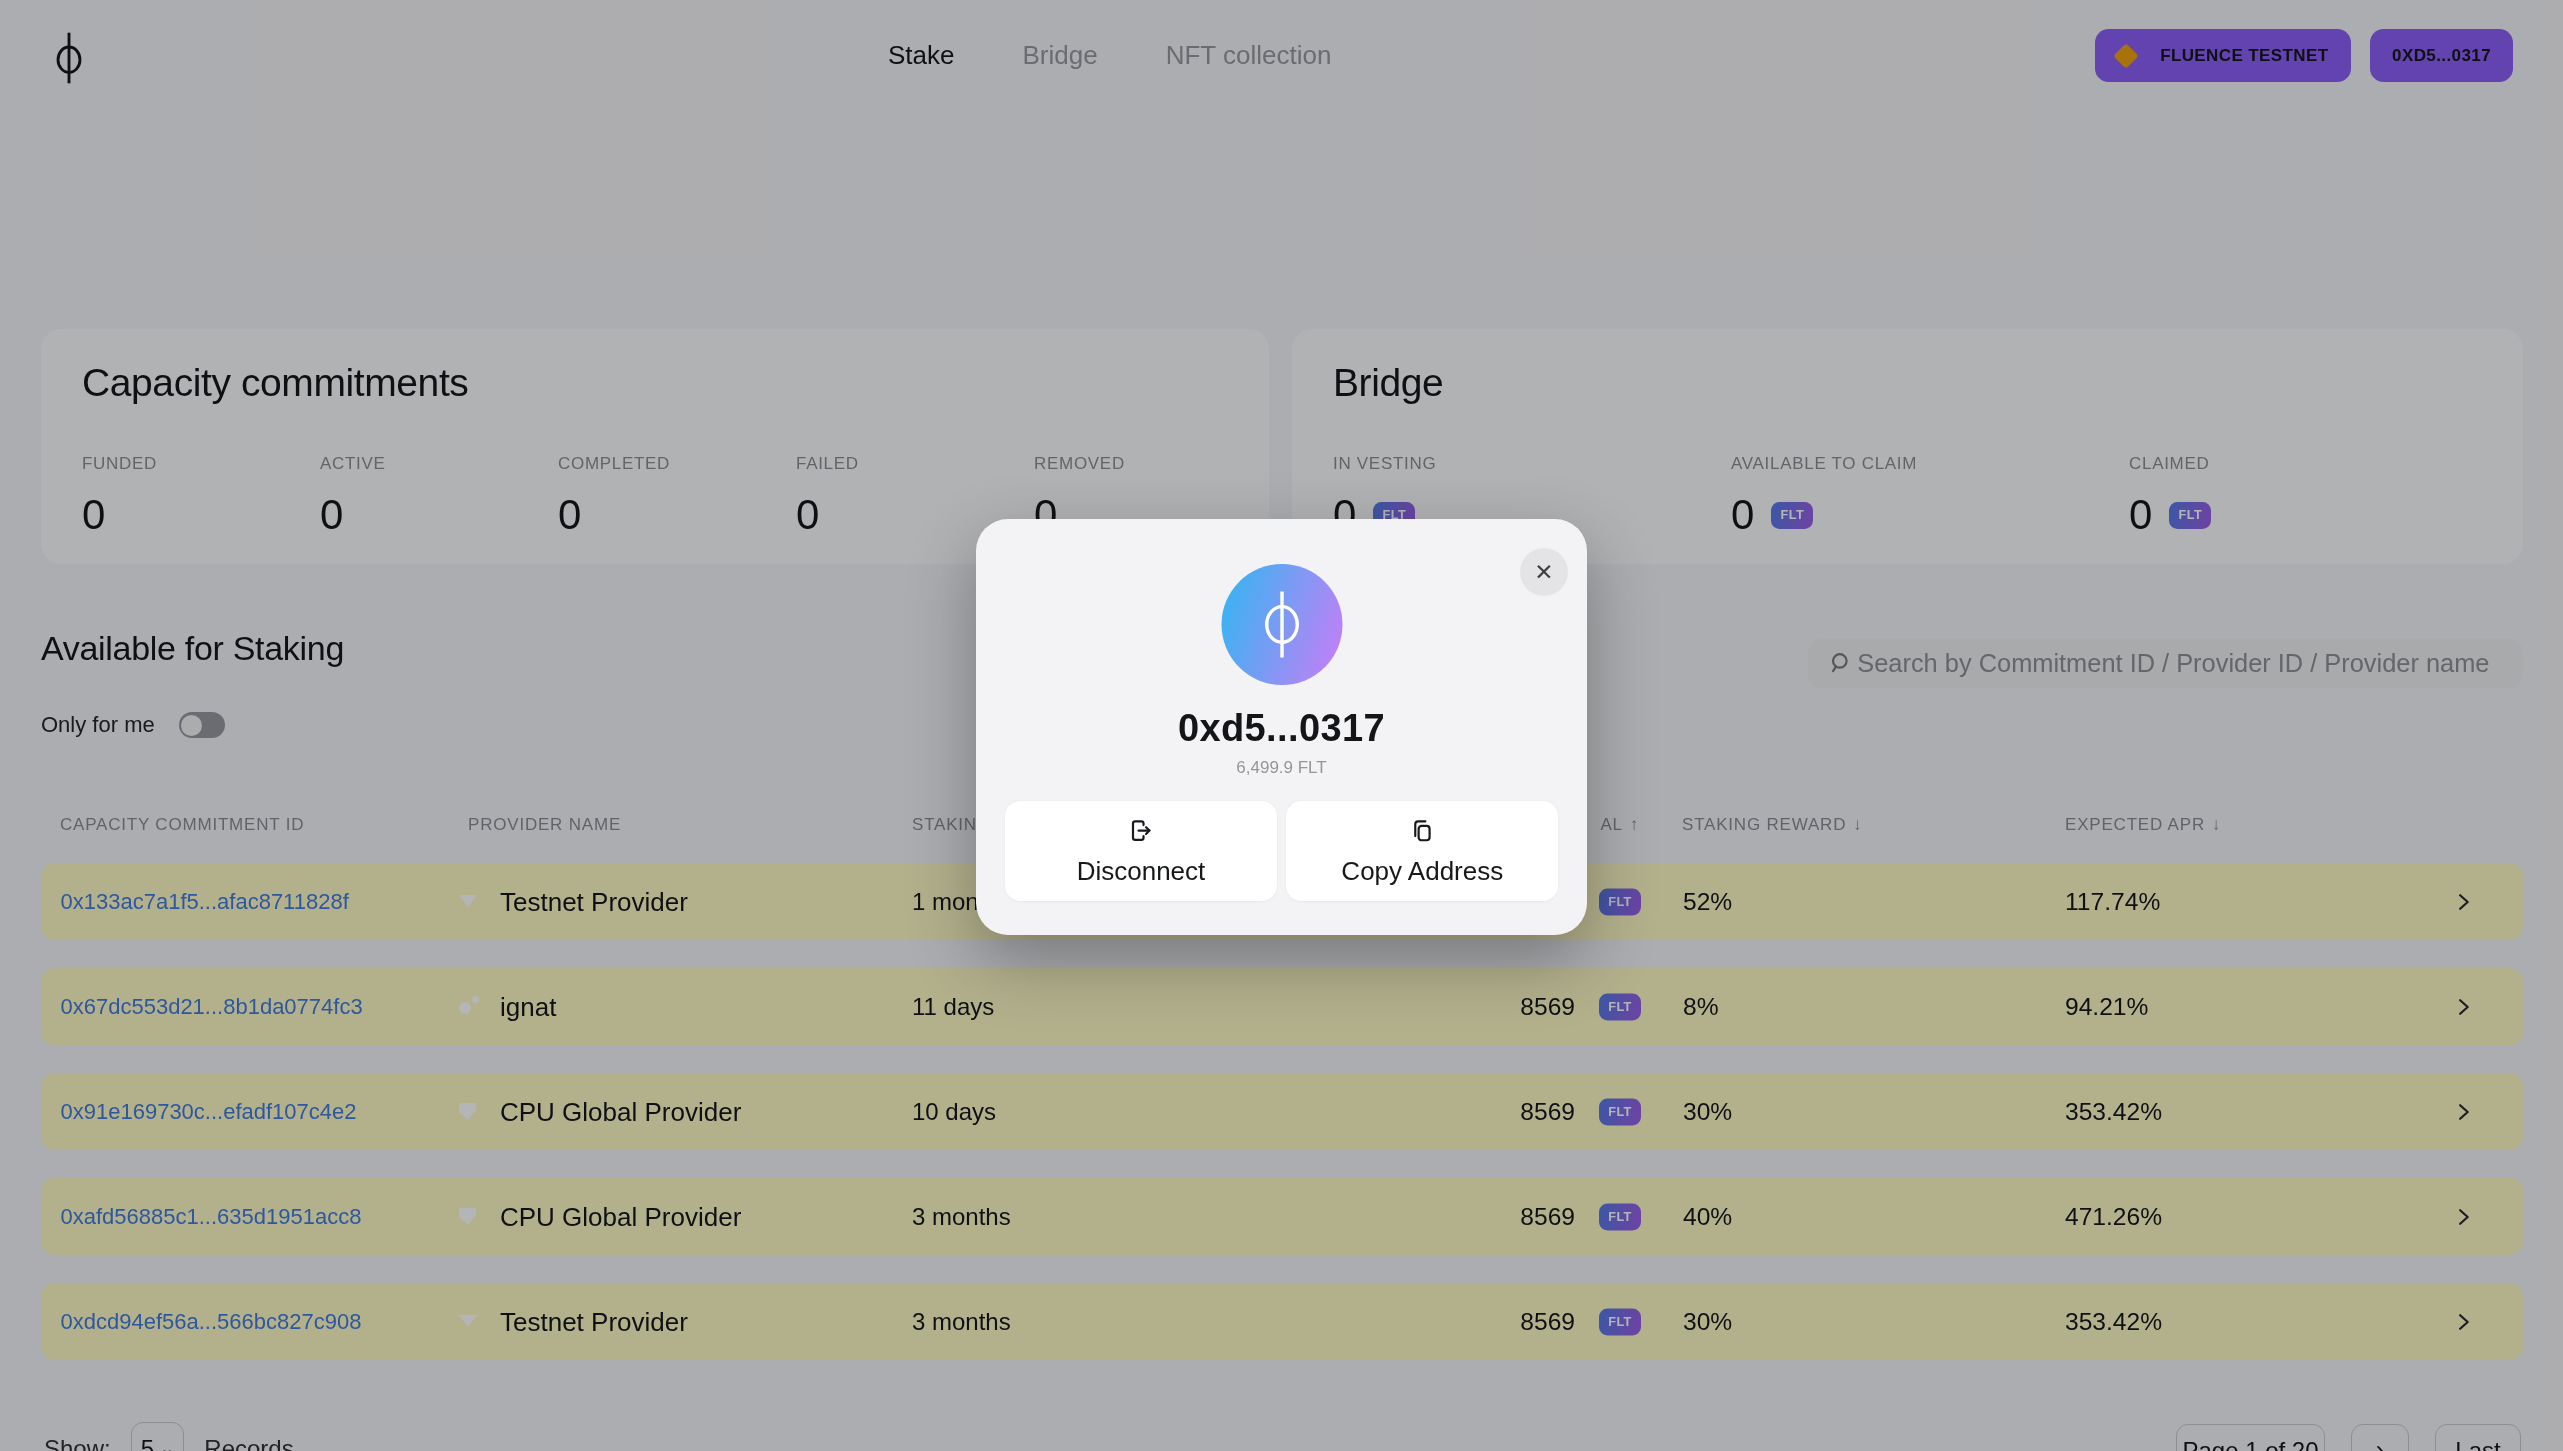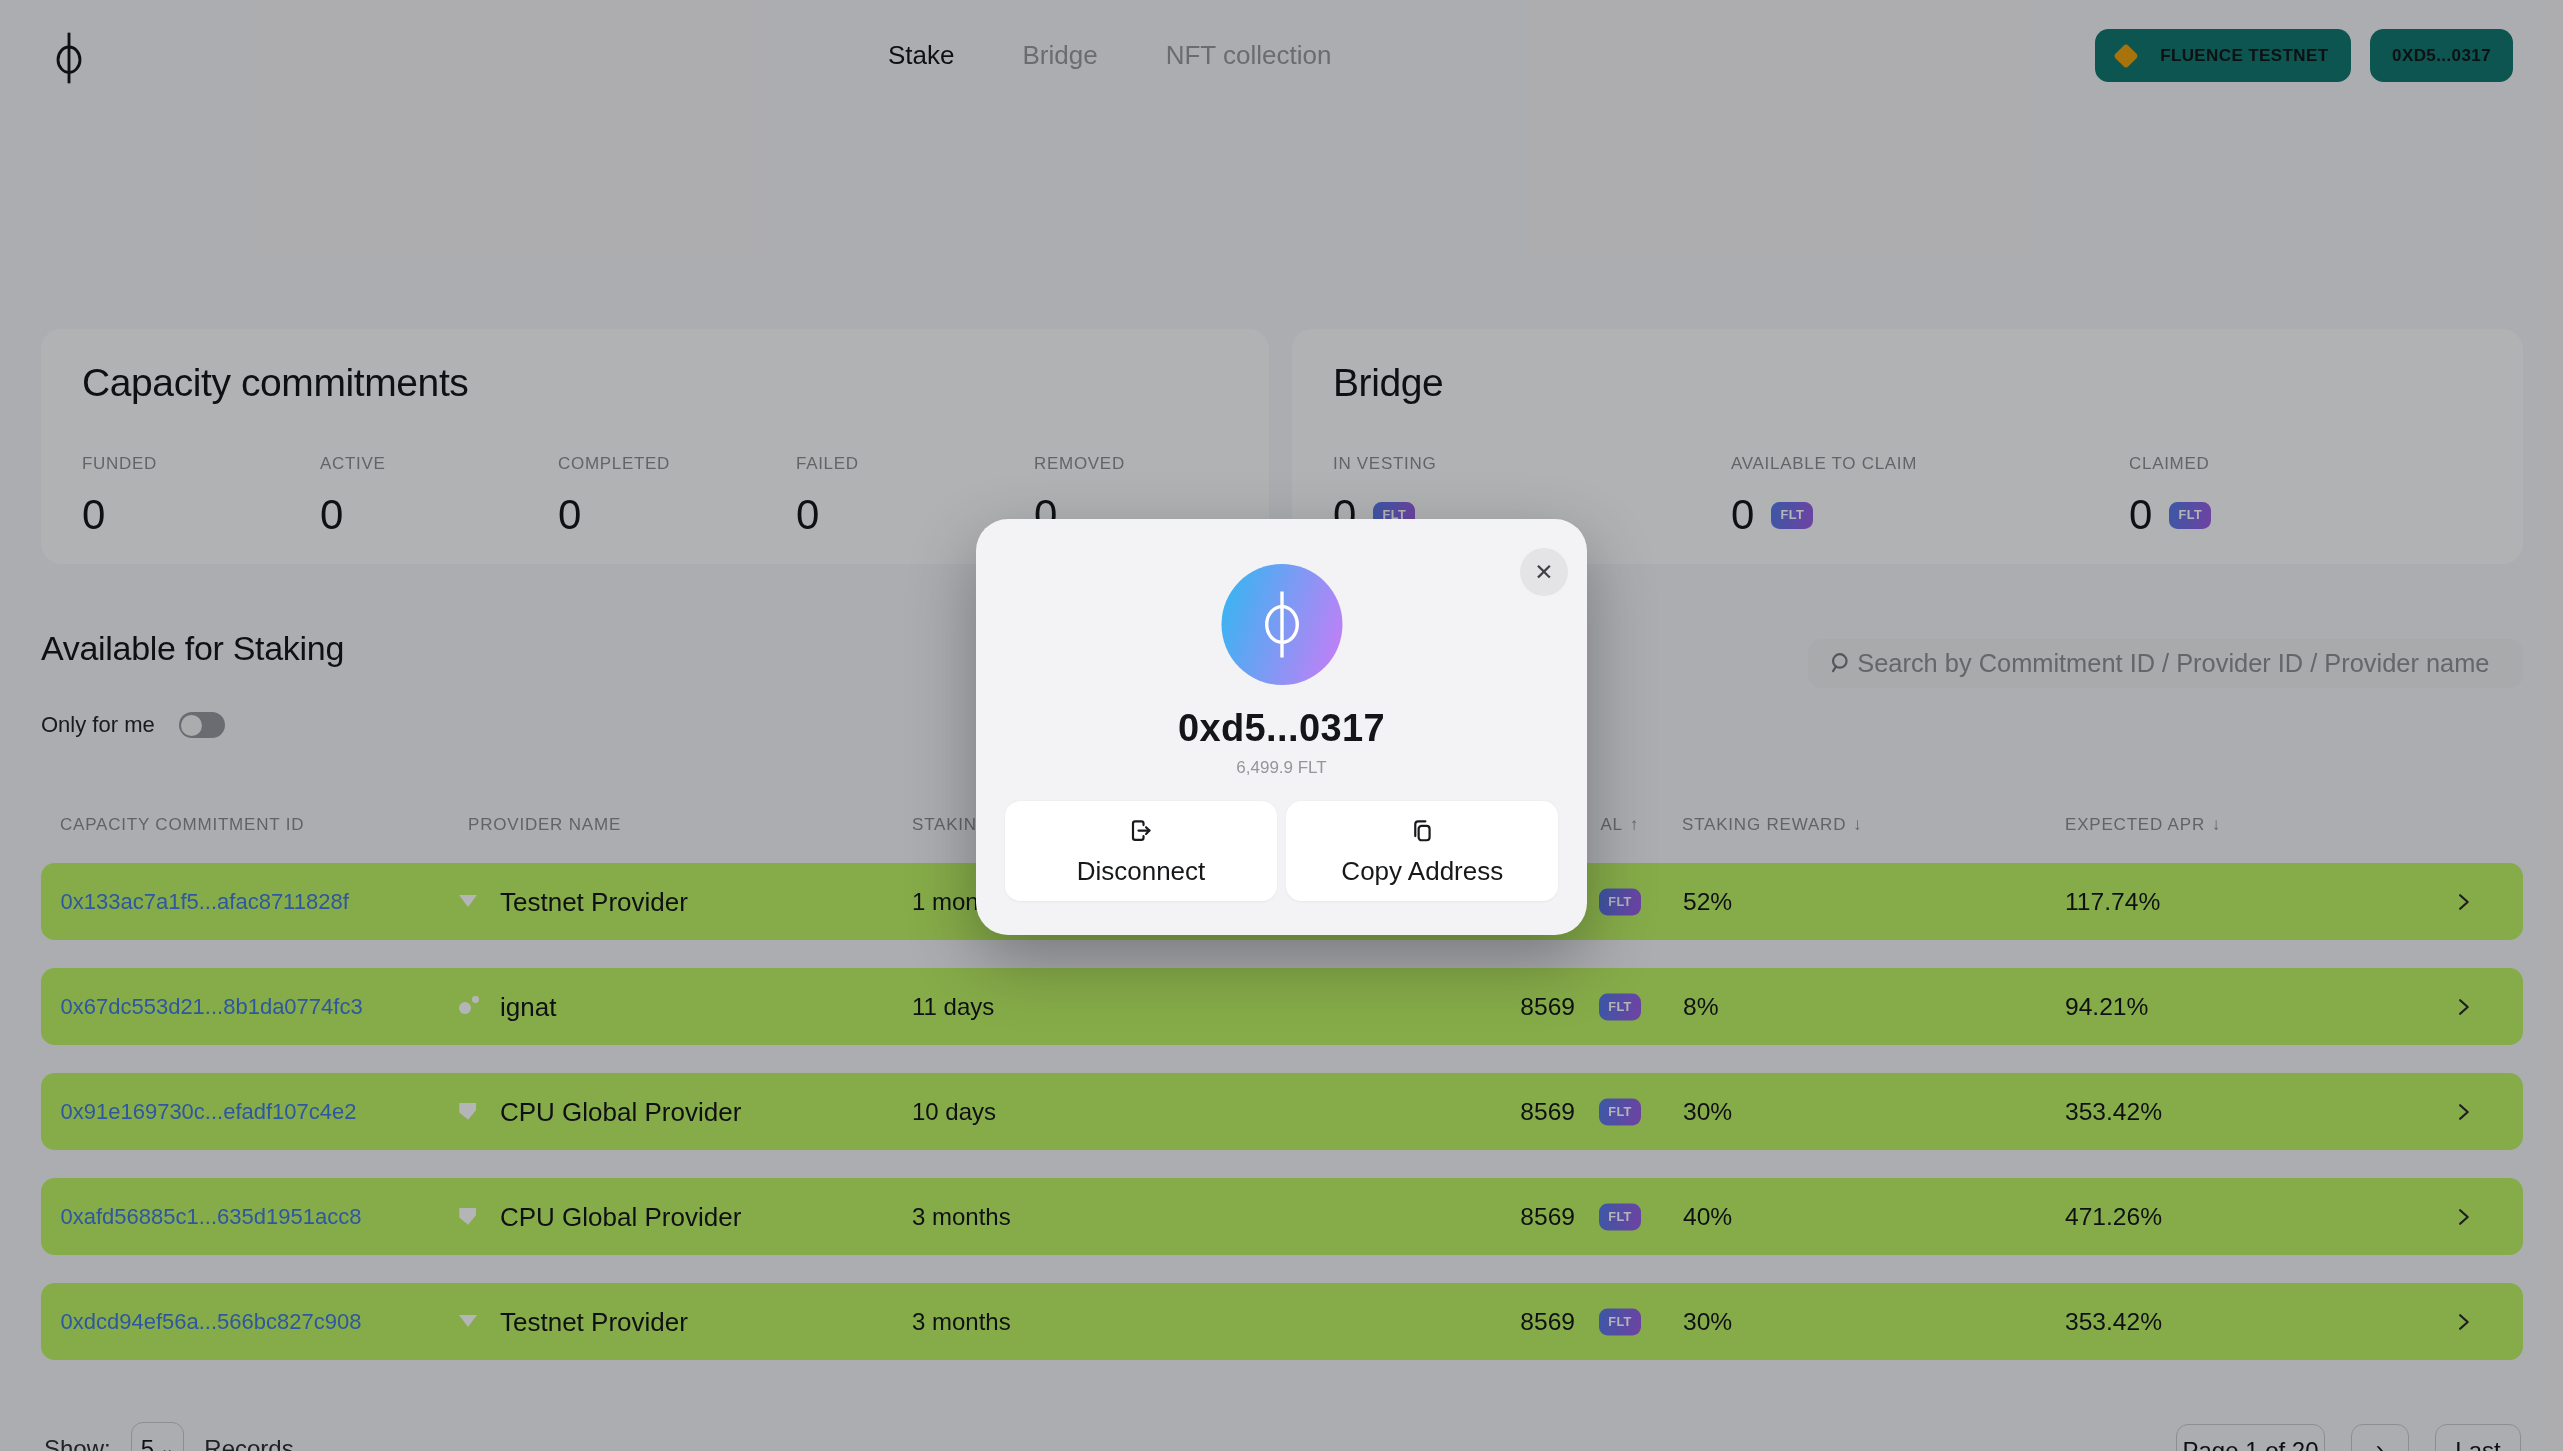--- a/index.html
+++ b/index.html
@@ -13,21 +13,21 @@
 
   
   .nav { position:absolute; left:0; top:0; width:2563px; height:110px; }
   .logo { position:absolute; left:51px; top:30.5px; }
   .tabs { position:absolute; left:888px; top:0; height:110px; display:flex; align-items:center; gap:68px; }
   .tab { font-size:26px; color:#97979D; cursor:pointer; }
   .tab.active { color:#121316; }
   .nav-right { position:absolute; right:50px; top:29px; display:flex; gap:19.5px; }
   .nav-btn {
     height:53px; display:flex; align-items:center; gap:25px;
-    background:#0f766e; border:none; border-radius:13.6px; padding:0 22px;
+    background:#8b5cf6; border:none; border-radius:13.6px; padding:0 22px;
     font-family:inherit; font-size:17px; font-weight:700; letter-spacing:0.4px; color:#121316;
   }
   .diamond { width:18px; height:18px; background:#F0A10C; transform:rotate(45deg); border-radius:3.4px; }
 
   
   .card { position:absolute; top:329px; height:235px; background:#FBFBFC; border-radius:20.3px; }
   .card-cap { left:41px;  width:1228px; }
   .card-rew { left:1292px; width:1231px; }
   .card-title { position:absolute; left:41px; top:32px; font-size:39px; font-weight:500; letter-spacing:-0.4px; color:#131417; }
   .stats { position:absolute; left:41px; top:125px; display:flex; }
@@ -65,21 +65,21 @@
   .thead { position:absolute; top:815px; left:0; width:2353px; height:25.4px;
            font-size:17px; font-weight:500; color:#8A8A90; letter-spacing:0.8px; }
   .th { position:absolute; white-space:nowrap; }
   .th .arr { margin-left:6.8px; }
   .th1 { left:60px; } .th2 { left:468px; } .th3 { left:912px; }
   .th4 { left:1551px; width:88px; text-align:right; }
   .th5 { left:1682px; } .th6 { left:2065px; }
 
   .rows { position:absolute; left:41px; top:863px; width:2482px; }
   .row { position:relative; width:2482px; height:77px; margin-bottom:28px;
-         background:#bef264; border-radius:13.6px; }
+         background:#fef9c3; border-radius:13.6px; }
   .cell { position:absolute; top:50%; transform:translateY(-50%); white-space:nowrap; }
   .c-id   { left:19.5px;  font-size:22px; color:#3F79E0; }
   .c-icon { left:409px; top:19.5px; transform:none; }
   .c-name { left:459px; font-size:26px; color:#131417; }
   .c-dur  { left:871px; font-size:24px; color:#131417; }
   .c-total{ left:1356px; width:178px; text-align:right; font-size:24.6px; color:#131417; }
   .c-flt  { left:1558px; }
   .c-rew  { left:1642px; font-size:24.6px; color:#131417; }
   .c-apr  { left:2024px; font-size:24.6px; color:#131417; }
   .c-chev { left:2409px; }

